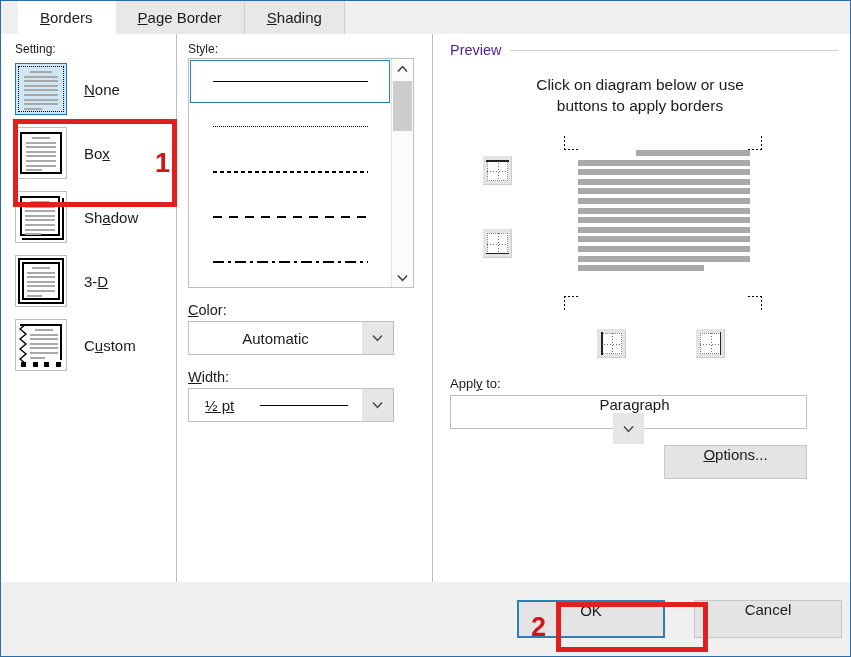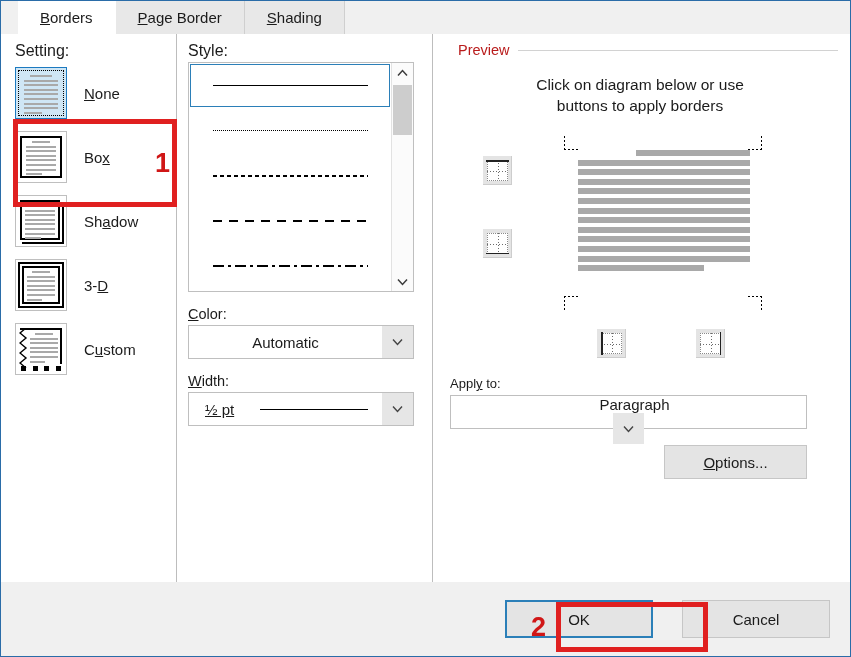--- a/index.html
+++ b/index.html
@@ -50,21 +50,21 @@
   .tab u{text-decoration:underline;}
   
   .body{
     flex:1 1 auto;background:#ffffff;position:relative;
     display:flex;
   }
   .col{position:relative;box-sizing:border-box;}
   .col.setting{width:175px;padding:8px 0 0 14px;}
   .col.style{width:256px;padding:8px 0 0 11px;border-left:1px solid #bdbdbd;margin-left:0;}
   .col.preview{flex:1 1 auto;padding:8px 0 0 17px;border-left:1px solid #bdbdbd;}
-  .grouplabel{font-size:16px;color:#1b1b1b;margin-bottom:2px;}
+  .grouplabel{font-size:12px;color:#1b1b1b;margin-bottom:2px;}
   
   .setting-item{
     display:flex;align-items:center;height:62px;margin-top:2px;
     cursor:default;
   }
   .setting-icon{
     width:52px;height:52px;flex:0 0 52px;border:1px solid #bfbfbf;background:#ffffff;
     box-sizing:border-box;position:relative;overflow:hidden;
   }
   .setting-item.selected .setting-icon{
@@ -106,34 +106,34 @@
     width:21px;flex:0 0 21px;background:#fbfbfb;border-left:1px solid #e2e2e2;
     display:flex;flex-direction:column;justify-content:space-between;align-items:center;
     position:relative;
   }
   .scroll-arrow{height:19px;display:flex;align-items:center;justify-content:center;font-size:11px;color:#3c3c3c;}
   .scroll-thumb{position:absolute;left:1px;right:1px;top:22px;height:50px;background:#cdcdcd;}
   
   .fieldlabel{font-size:14.5px;color:#1b1b1b;margin:14px 0 3px 0;}
   .fieldlabel u{text-decoration:underline;}
   .combo{
-    width:226px;height:34px;border:1px solid #bfbfbf;background:#ffffff;
+    width:206px;height:34px;border:1px solid #bfbfbf;background:#ffffff;
     box-sizing:border-box;display:flex;align-items:center;position:relative;cursor:default;
   }
   .combo .val{flex:1 1 auto;text-align:center;font-size:15px;color:#1b1b1b;}
   .combo .arrow{
     width:31px;height:32px;flex:0 0 31px;background:#e6e6e6;
     display:flex;align-items:center;justify-content:center;font-size:11px;color:#444;
   }
   .combo.width-combo .val{display:flex;align-items:center;padding-left:16px;text-decoration:underline;}
   .combo.width-combo .wtext{font-size:15px;color:#1b1b1b;}
   .combo.width-combo .wline{flex:1 1 auto;height:1px;background:#000;margin:0 14px 0 26px;}
   
   .preview-head{display:flex;align-items:center;}
-  .preview-head .lbl{font-size:14.5px;color:#b91c1c;padding-right:8px;margin-left:8px;}
+  .preview-head .lbl{font-size:14.5px;color:#4c1d95;padding-right:8px;}
   .preview-head .rule{flex:1 1 auto;height:1px;background:#d2d2d2;margin-right:12px;}
   .preview-hint{
     text-align:center;font-size:15.5px;color:#1b1b1b;line-height:21px;
     margin:16px 46px 0 26px;
   }
   .preview-stage{position:relative;height:250px;margin-top:8px;}
   .diag{position:absolute;left:128px;top:26px;width:172px;height:145px;}
   .diag i{display:block;height:6px;background:#a9a9a9;margin-bottom:3.6px;width:100%;}
   .diag i.first{width:66%;margin-left:34%;}
   .diag i.last{width:73%;}
@@ -182,29 +182,29 @@
   .bbtn.left-bot{left:33px;top:105px;}
   .bbtn.bot-1{left:147px;top:205px;}
   .bbtn.bot-2{left:246px;top:205px;}
   .applyto-label{font-size:13px;color:#1b1b1b;margin:2px 0 4px 0;}
   .applyto-label u{text-decoration:underline;}
   .combo.apply{width:357px;height:34px;flex-direction:column;}
   .combo.apply .val{text-align:left;padding-left:12px;}
   .options-row{display:flex;justify-content:flex-end;width:357px;margin-top:16px;}
   .btn{
     background:#e4e4e4;border:1px solid #c6c6c6;font-size:15px;color:#1b1b1b;
-    display:flex;align-items:center;justify-content:center;box-sizing:border-box;cursor:default;
+    display:flex;justify-content:center;box-sizing:border-box;cursor:default;
   }
   .btn u{text-decoration:underline;}
   .btn.options{width:143px;height:34px;}
   
   .footer{
     flex:0 0 74px;height:74px;background:#f0f0f0;
     position:relative;display:flex;align-items:center;justify-content:flex-end;
-    padding-right:20px;box-sizing:border-box;
+    padding-right:8px;box-sizing:border-box;
   }
   .btn.ok{width:148px;height:38px;border:2px solid #2b7fb8;}
   .btn.cancel{width:148px;height:38px;margin-left:29px;}
   
   .annot-box{position:absolute;border:5px solid #e02020;box-sizing:border-box;pointer-events:none;}
   .annot-num{
     position:absolute;color:#d01616;font-weight:bold;font-size:27px;
     font-family:"Liberation Sans", sans-serif;pointer-events:none;
   }
   #annot1{left:13px;top:119px;width:164px;height:88px;}

